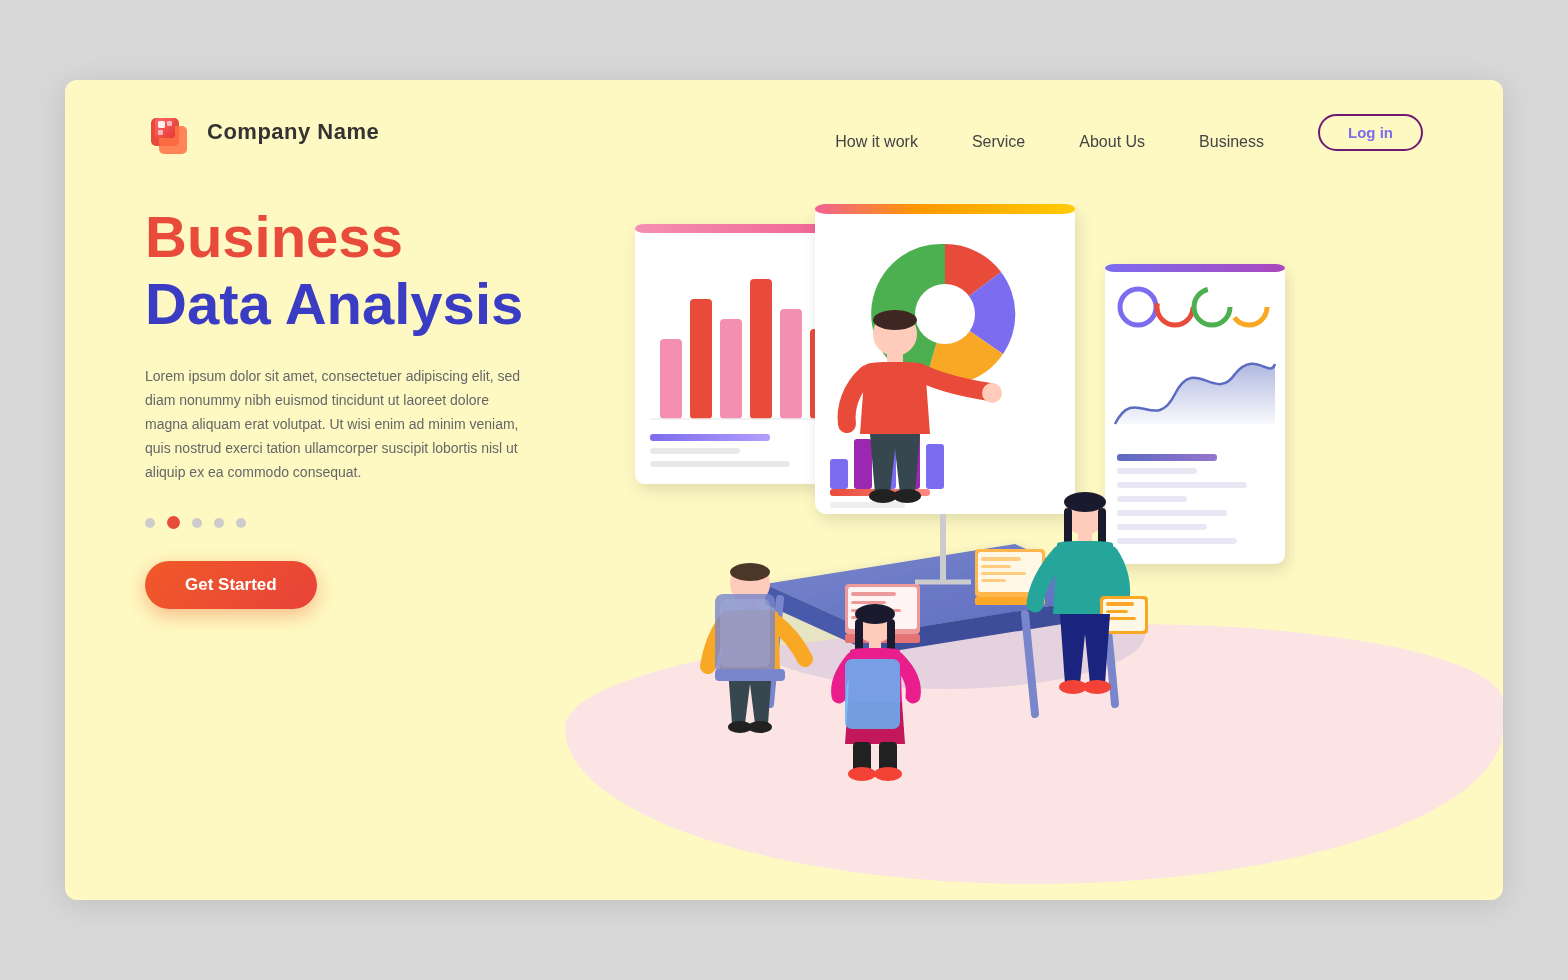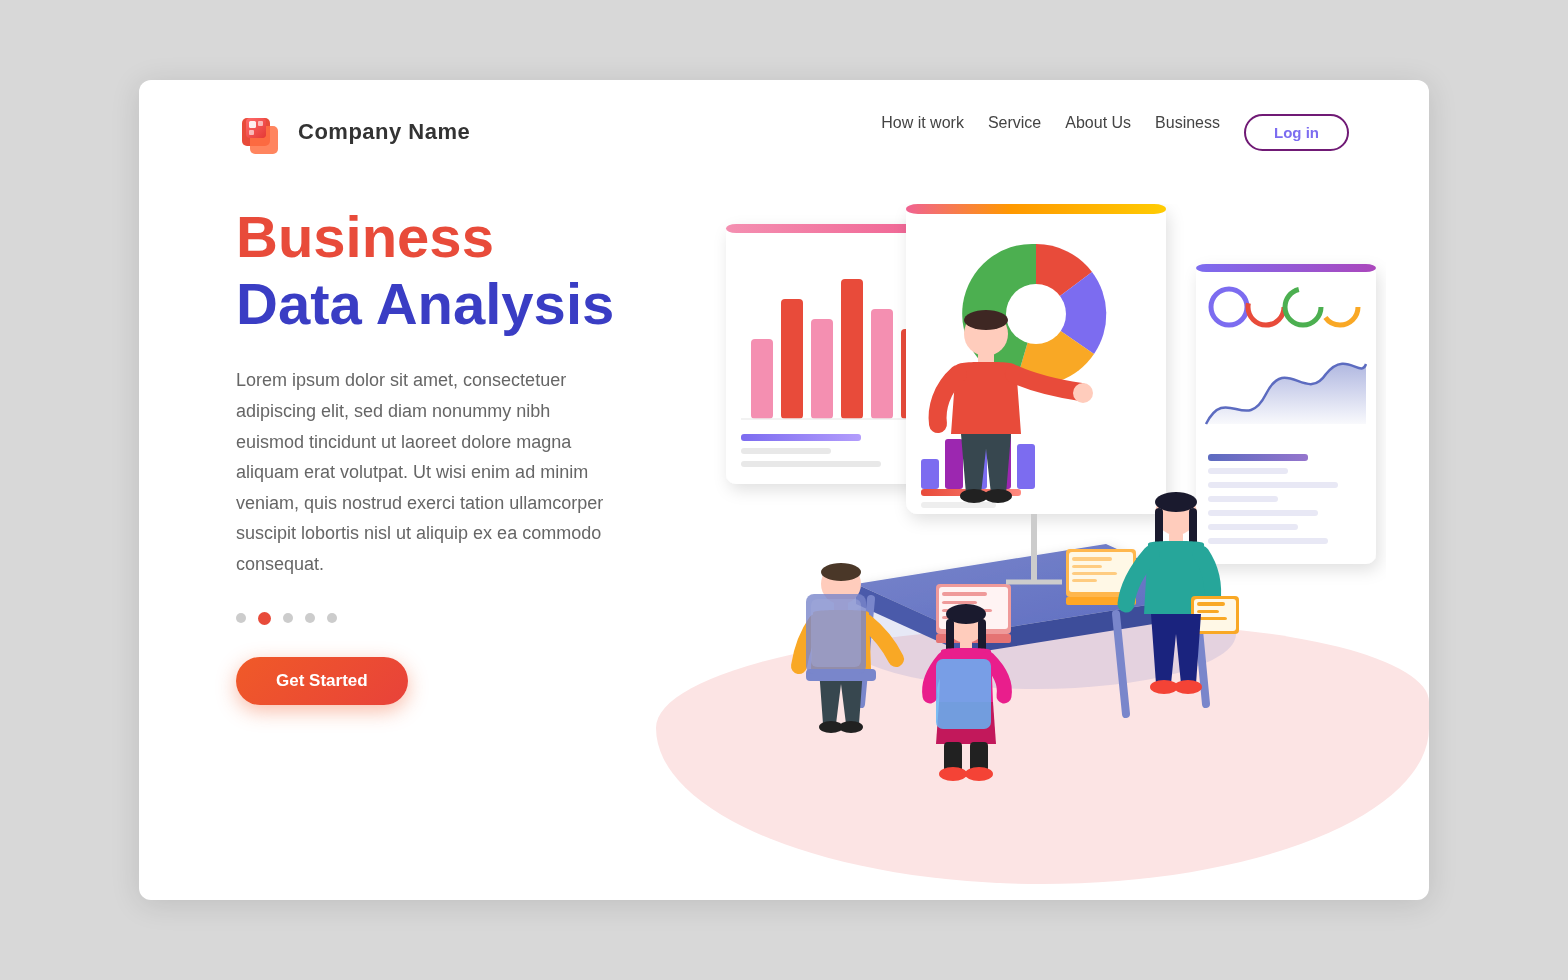--- a/index.html
+++ b/index.html
@@ -5,28 +5,27 @@
     * { margin: 0; padding: 0; box-sizing: border-box; }
     body {
       background: #d8d8d8;
       display: flex;
       justify-content: center;
       align-items: center;
       min-height: 100vh;
       font-family: 'Segoe UI', Arial, sans-serif;
     }
     .page-wrapper {
-      width: 1290px;
+      width: 1438px;
       min-height: 820px;
-      background: #ffffff;
+      background: #fef9c3;
       border-radius: 12px;
       overflow: hidden;
       position: relative;
       box-shadow: 0 4px 30px rgba(0,0,0,0.12);
-      padding-left: 17px;
     }
     
     .header {
       display: flex;
       align-items: center;
       justify-content: space-between;
       padding: 28px 80px 28px 80px;
       position: relative;
       z-index: 10;
     }
@@ -41,22 +40,22 @@
       position: relative;
     }
     .company-name {
       font-size: 22px;
       font-weight: 700;
       color: #333;
       letter-spacing: 0.5px;
     }
     .nav {
       display: flex;
-      align-items: flex-start;
-      gap: 24px;
+      align-items: flex-end;
+      gap: 54px;
     }
     .nav-link {
       font-size: 16px;
       color: #444;
       font-weight: 500;
       text-decoration: none;
       cursor: pointer;
     }
     .login-btn {
       border: 2px solid #701a75;
@@ -82,21 +81,21 @@
     }
     .hero-title {
       font-size: 58px;
       font-weight: 800;
       line-height: 1.15;
       margin-bottom: 28px;
     }
     .hero-title .line1 { color: #e84b3a; display: block; }
     .hero-title .line2 { color: #3a3dc4; display: block; }
     .hero-desc {
-      font-size: 18px;
+      font-size: 14px;
       color: #666;
       line-height: 1.7;
       max-width: 380px;
       margin-bottom: 32px;
     }
     .dots-row {
       display: flex;
       gap: 12px;
       align-items: center;
       margin-bottom: 32px;

